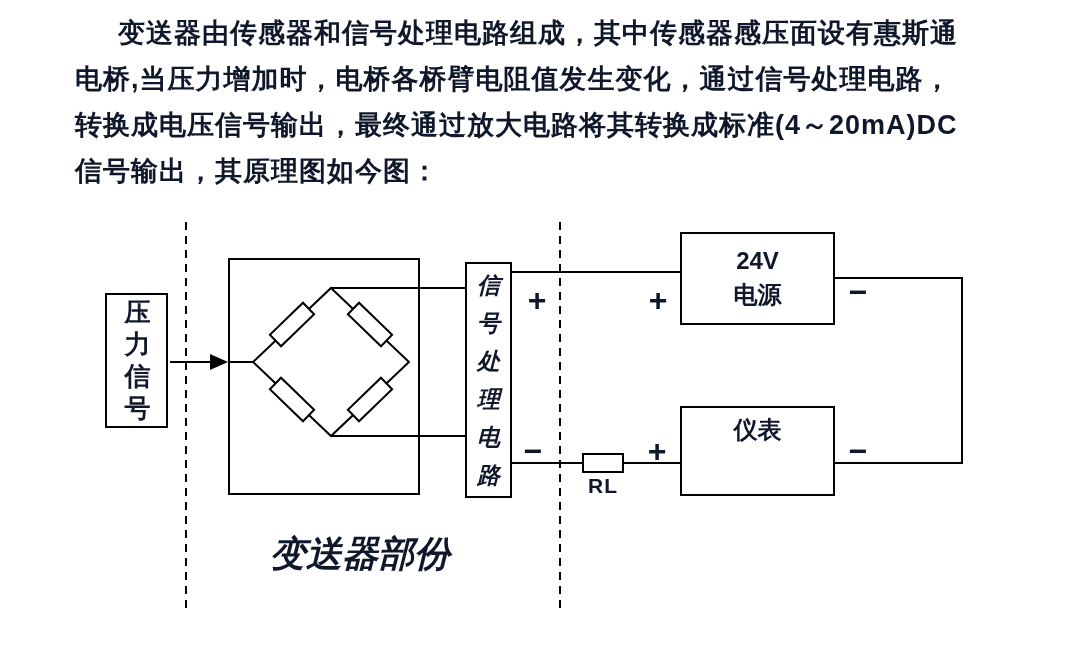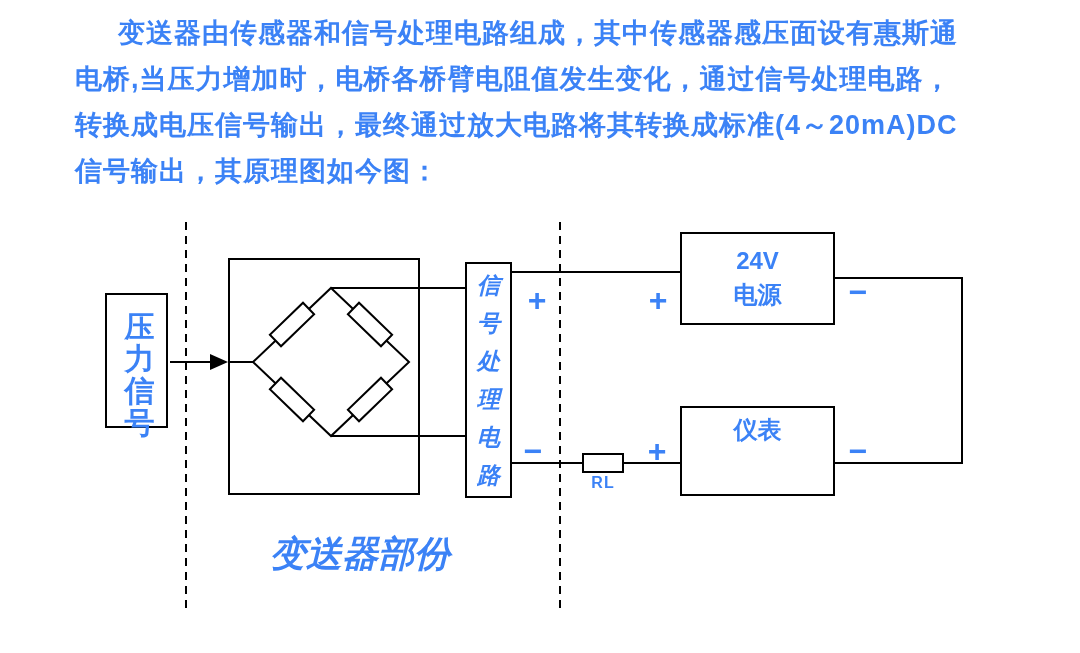--- a/index.html
+++ b/index.html
@@ -2,21 +2,21 @@
 <html><head>
 <meta charset="utf-8">
 <style>
   html,body { margin:0; padding:0; background:#ffffff; }
   .page {
     position: relative;
     width: 1060px;
     height: 653px;
     background: #ffffff;
     font-family: "Liberation Sans", sans-serif;
-    color: #3b82f6;
+    color: #0f172a;
     overflow: hidden;
   }
   .para {
     position: absolute;
     left: 75px; top: 10px; width: 990px;
     font-size: 27px;
     font-weight: bold;
     letter-spacing: 1px;
     line-height: 46px;
     white-space: nowrap;
@@ -35,21 +35,21 @@
     text-align: center;
     font-weight: bold;
   }
   .vtext {
     word-break: break-all;
     text-align: center;
     margin: 0 auto;
     font-weight: bold;
   }
   .pressure-box { left:105px; top:293px; width:63px; height:135px; background:#fff; }
-  .pressure-box .vtext { width:24px; font-size:30px; line-height:32px; padding-top:16px; }
+  .pressure-box .vtext { width:24px; font-size:26px; line-height:32px; padding-top:1px; }
 
   .bridge-box { left:228px; top:258px; width:192px; height:237px; background:transparent; }
 
   .signal-box { left:465px; top:262px; width:47px; height:236px; background:#fff; }
   .signal-box .vtext { width:25px; font-size:23px; line-height:38px; padding-top:2px;font-style:italic; }
 
   .power-box { left:680px; top:232px; width:155px; height:93px; background:#fff; }
   .power-box .bl, .meter-box .bl { font-size:24px; line-height:34px; }
   .power-box { padding-top:10px; }
   .meter-box { left:680px; top:406px; width:155px; height:90px; background:#fff; padding-top:5px; }
@@ -60,21 +60,21 @@
     width: 34px;
     text-align: center;
     font-size: 32px;
     font-weight: bold;
     line-height: 34px;
   }
   .rl-label {
     position:absolute; z-index:3;
     left:582px; top:474px; width:42px;
     text-align:center;
-    font-size:16px; font-weight:bold;
+    font-size:21px; font-weight:bold;
     letter-spacing:1px;
   }
   .section-label {
     position:absolute; z-index:3;
     text-align:center;
     font-family: "Liberation Serif", serif;
     font-weight: bold;
   }
   .section-left  { left:230px; top:530px; width:260px; font-size:36px;font-style:italic; }
   .section-right { left:636px; top:524px; width:260px; font-size:37px; }

